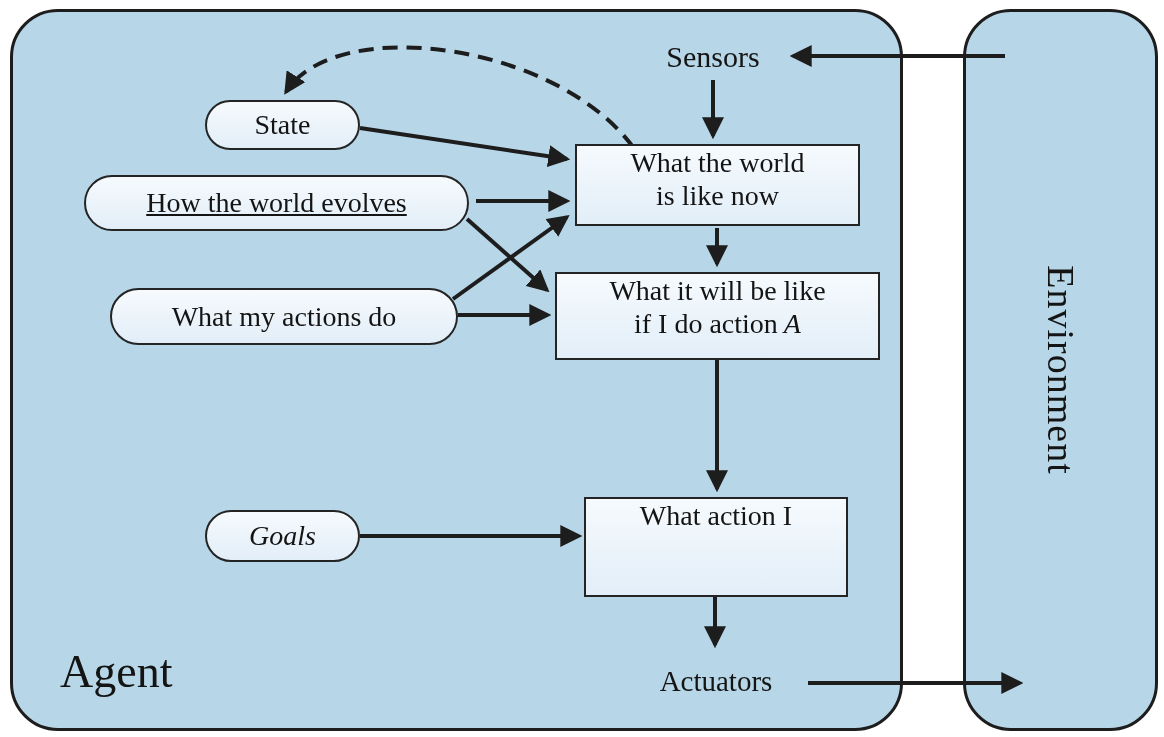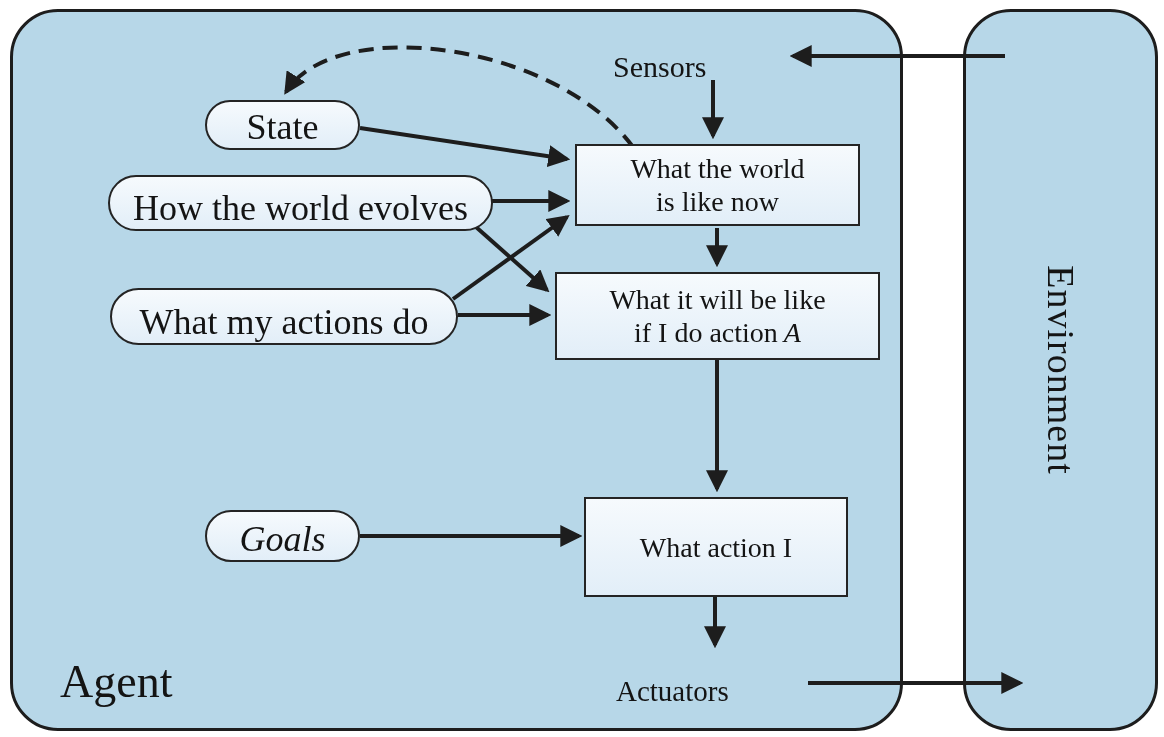--- a/index.html
+++ b/index.html
@@ -24,55 +24,55 @@
   }
   .agent-box{left:10px;top:9px;width:893px;height:722px;}
   .env-box{left:963px;top:9px;width:195px;height:722px;}
 
   
   svg.arrows{position:absolute;left:0;top:0;z-index:2;pointer-events:none;}
 
   
   .node{
     position:absolute;z-index:3;
-    display:flex;align-items:flex-end;justify-content:center;
+    display:flex;align-items:center;justify-content:center;
     background:linear-gradient(180deg,var(--node-top) 0%,var(--node-bottom) 100%);
     border:2.5px solid #242424;
     border-radius:999px;
-    font-size:36px;white-space:nowrap;
+    font-size:28px;white-space:nowrap;
   }
   
   .rbox{
     position:absolute;z-index:3;
-    display:flex;flex-direction:column;align-items:center;justify-content:center;
+    display:flex;flex-direction:column;align-items:center;
     background:linear-gradient(180deg,var(--node-top) 0%,var(--node-bottom) 100%);
     border:2.5px solid #242424;
     font-size:28px;line-height:33px;text-align:center;white-space:nowrap;
   }
   .rbox em{font-style:italic;margin-left:6px;}
 
   
   .flabel{
-    position:absolute;z-index:3;white-space:nowrap;margin-top:10px;
+    position:absolute;z-index:3;text-align:center;white-space:nowrap;
   }
   .sensors-label{left:613px;top:40px;width:200px;font-size:30px;}
   .actuators-label{left:616px;top:665px;width:200px;font-size:29px;}
   .agent-label{left:60px;top:645px;font-size:46px;}
 
   .env-label-wrap{
     position:absolute;left:963px;top:9px;width:195px;height:722px;
     display:flex;align-items:center;justify-content:center;z-index:3;
   }
   .env-label-wrap span{
     transform:rotate(90deg);white-space:nowrap;font-size:38px;letter-spacing:1px;
   }
 
   
   .n-state{left:205px;top:100px;width:155px;height:50px;}
-  .n-evolves{left:108px;top:175px;width:385px;height:56px;}
+  .n-evolves{left:84px;top:175px;width:385px;height:56px;text-decoration:underline;}
   .n-actions{left:110px;top:288px;width:348px;height:57px;}
   .n-goals{left:205px;top:510px;width:155px;height:52px;font-style:italic;}
 
   .b-world-now{left:575px;top:144px;width:285px;height:82px;}
   .b-world-if{left:555px;top:272px;width:325px;height:88px;}
   .b-action-now{left:584px;top:497px;width:264px;height:100px;}
 </style>
 </head>
 <body>
 

